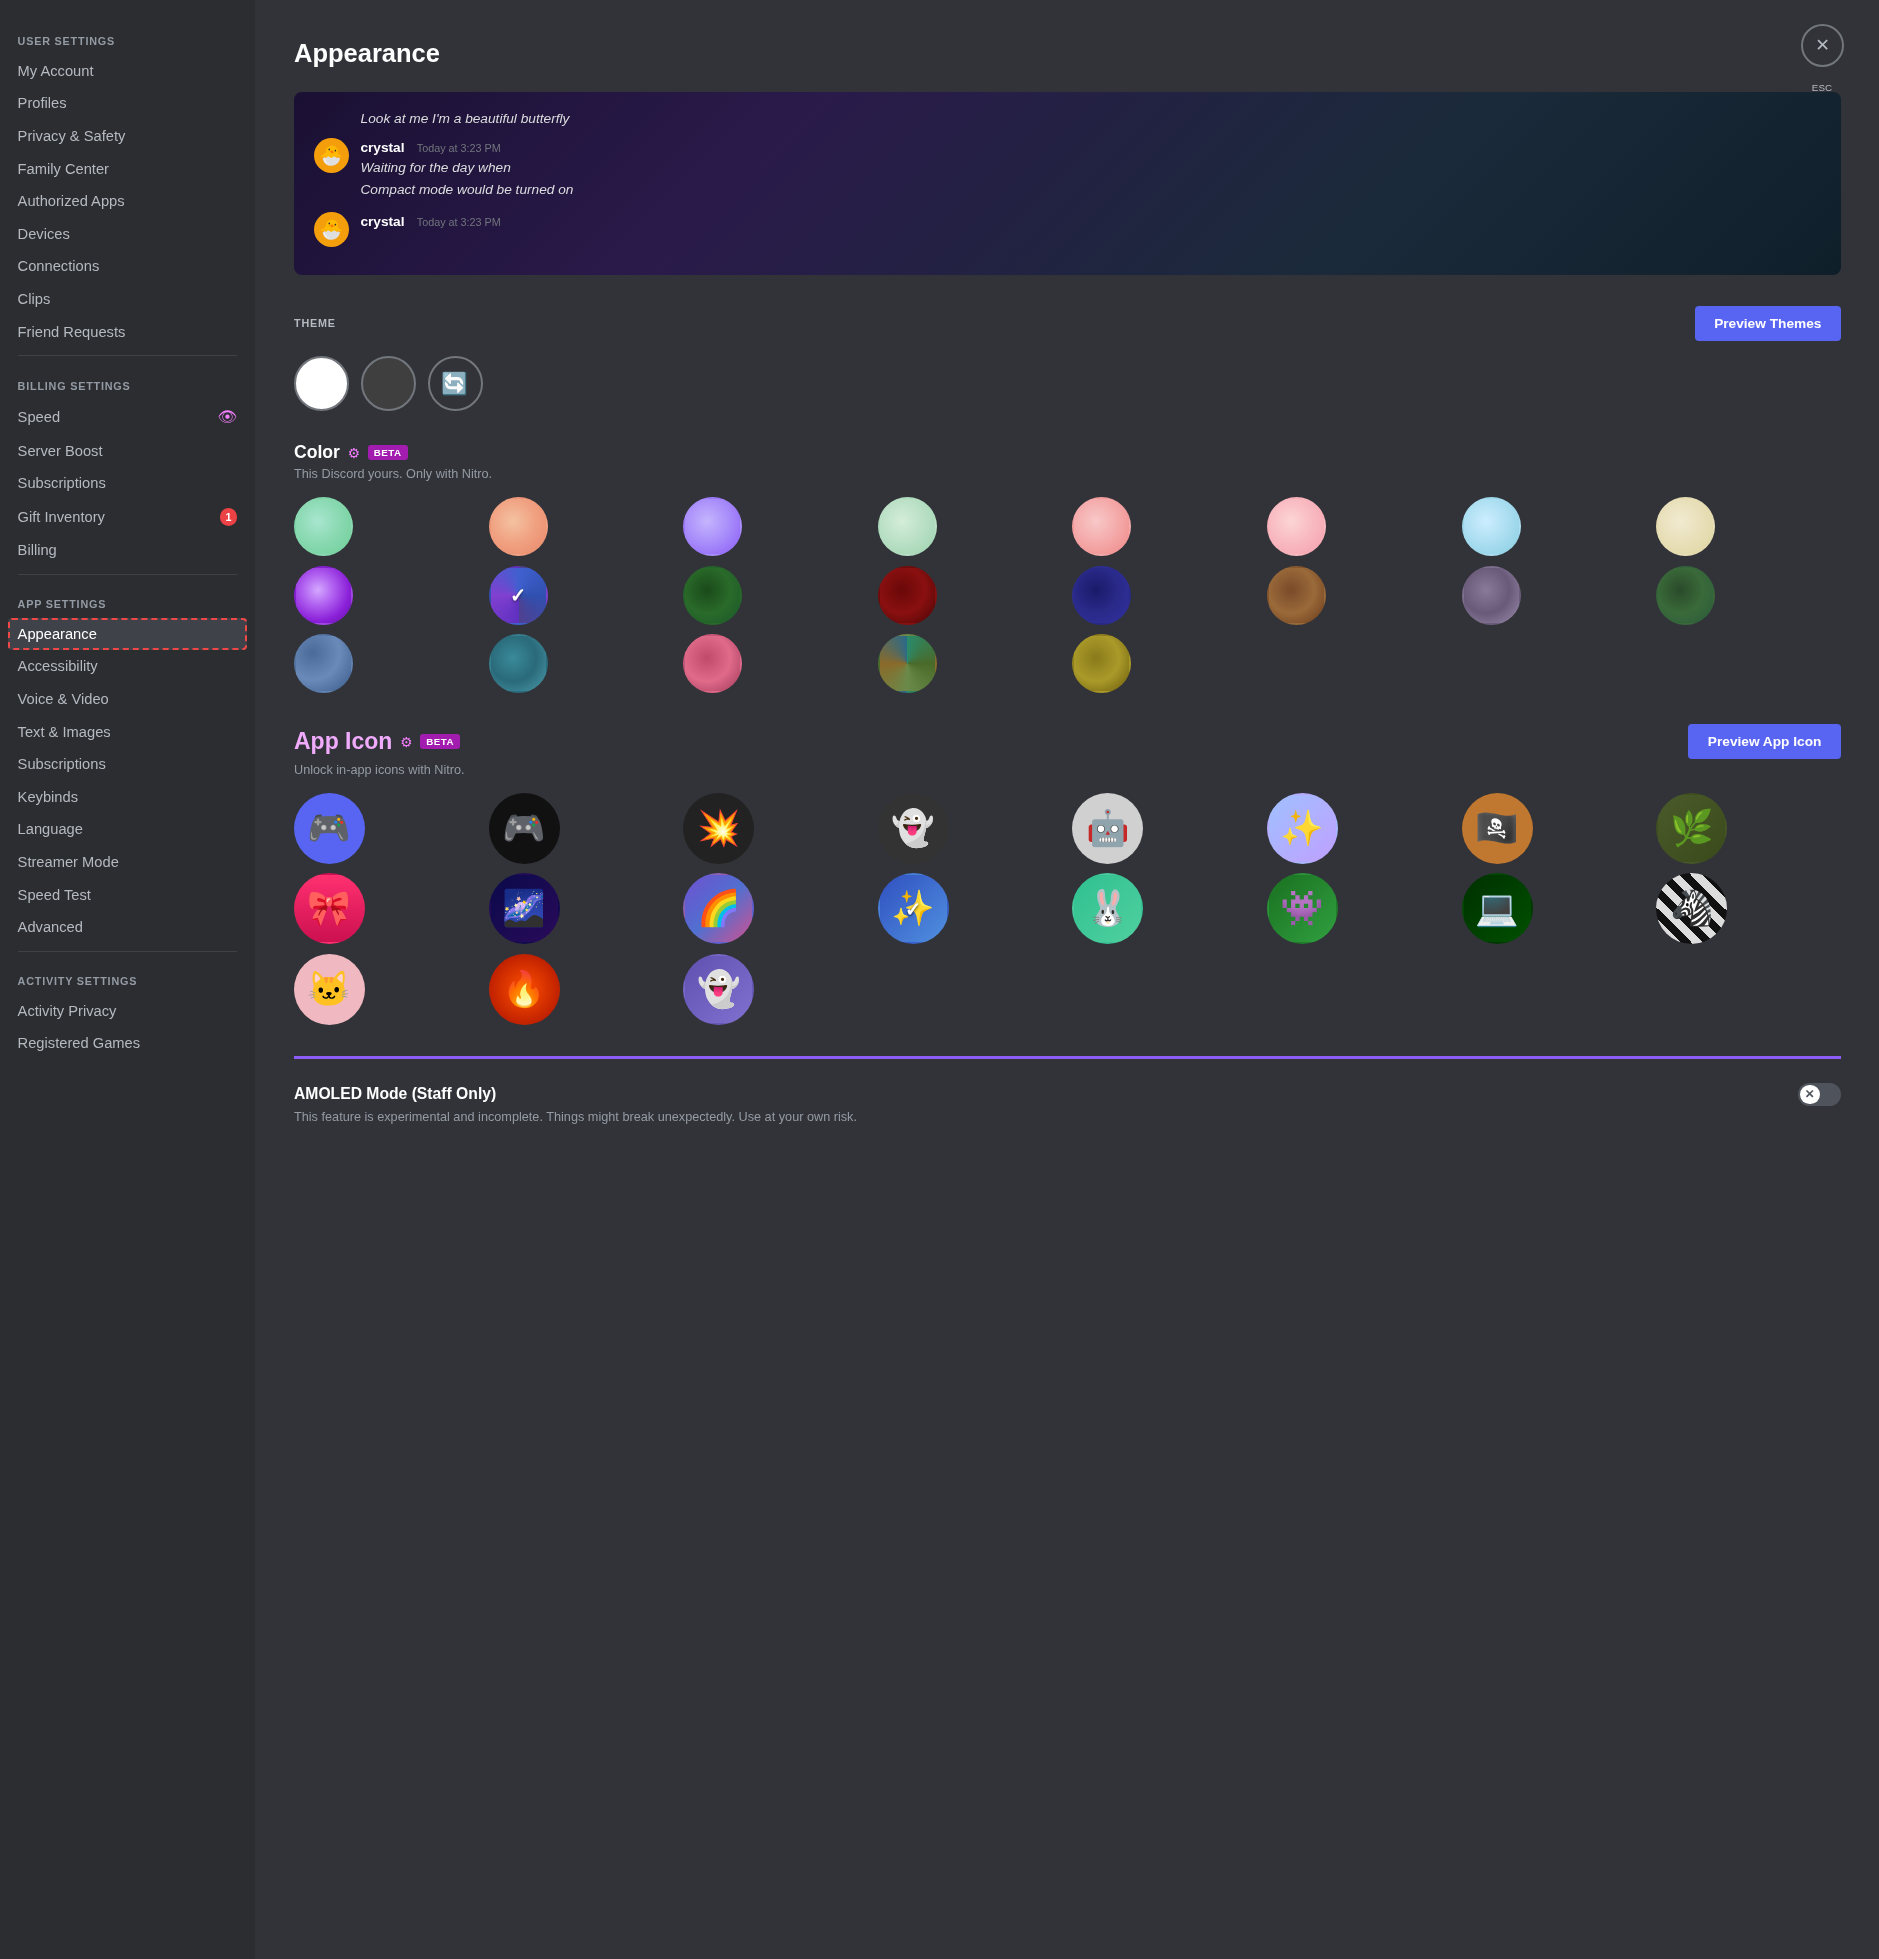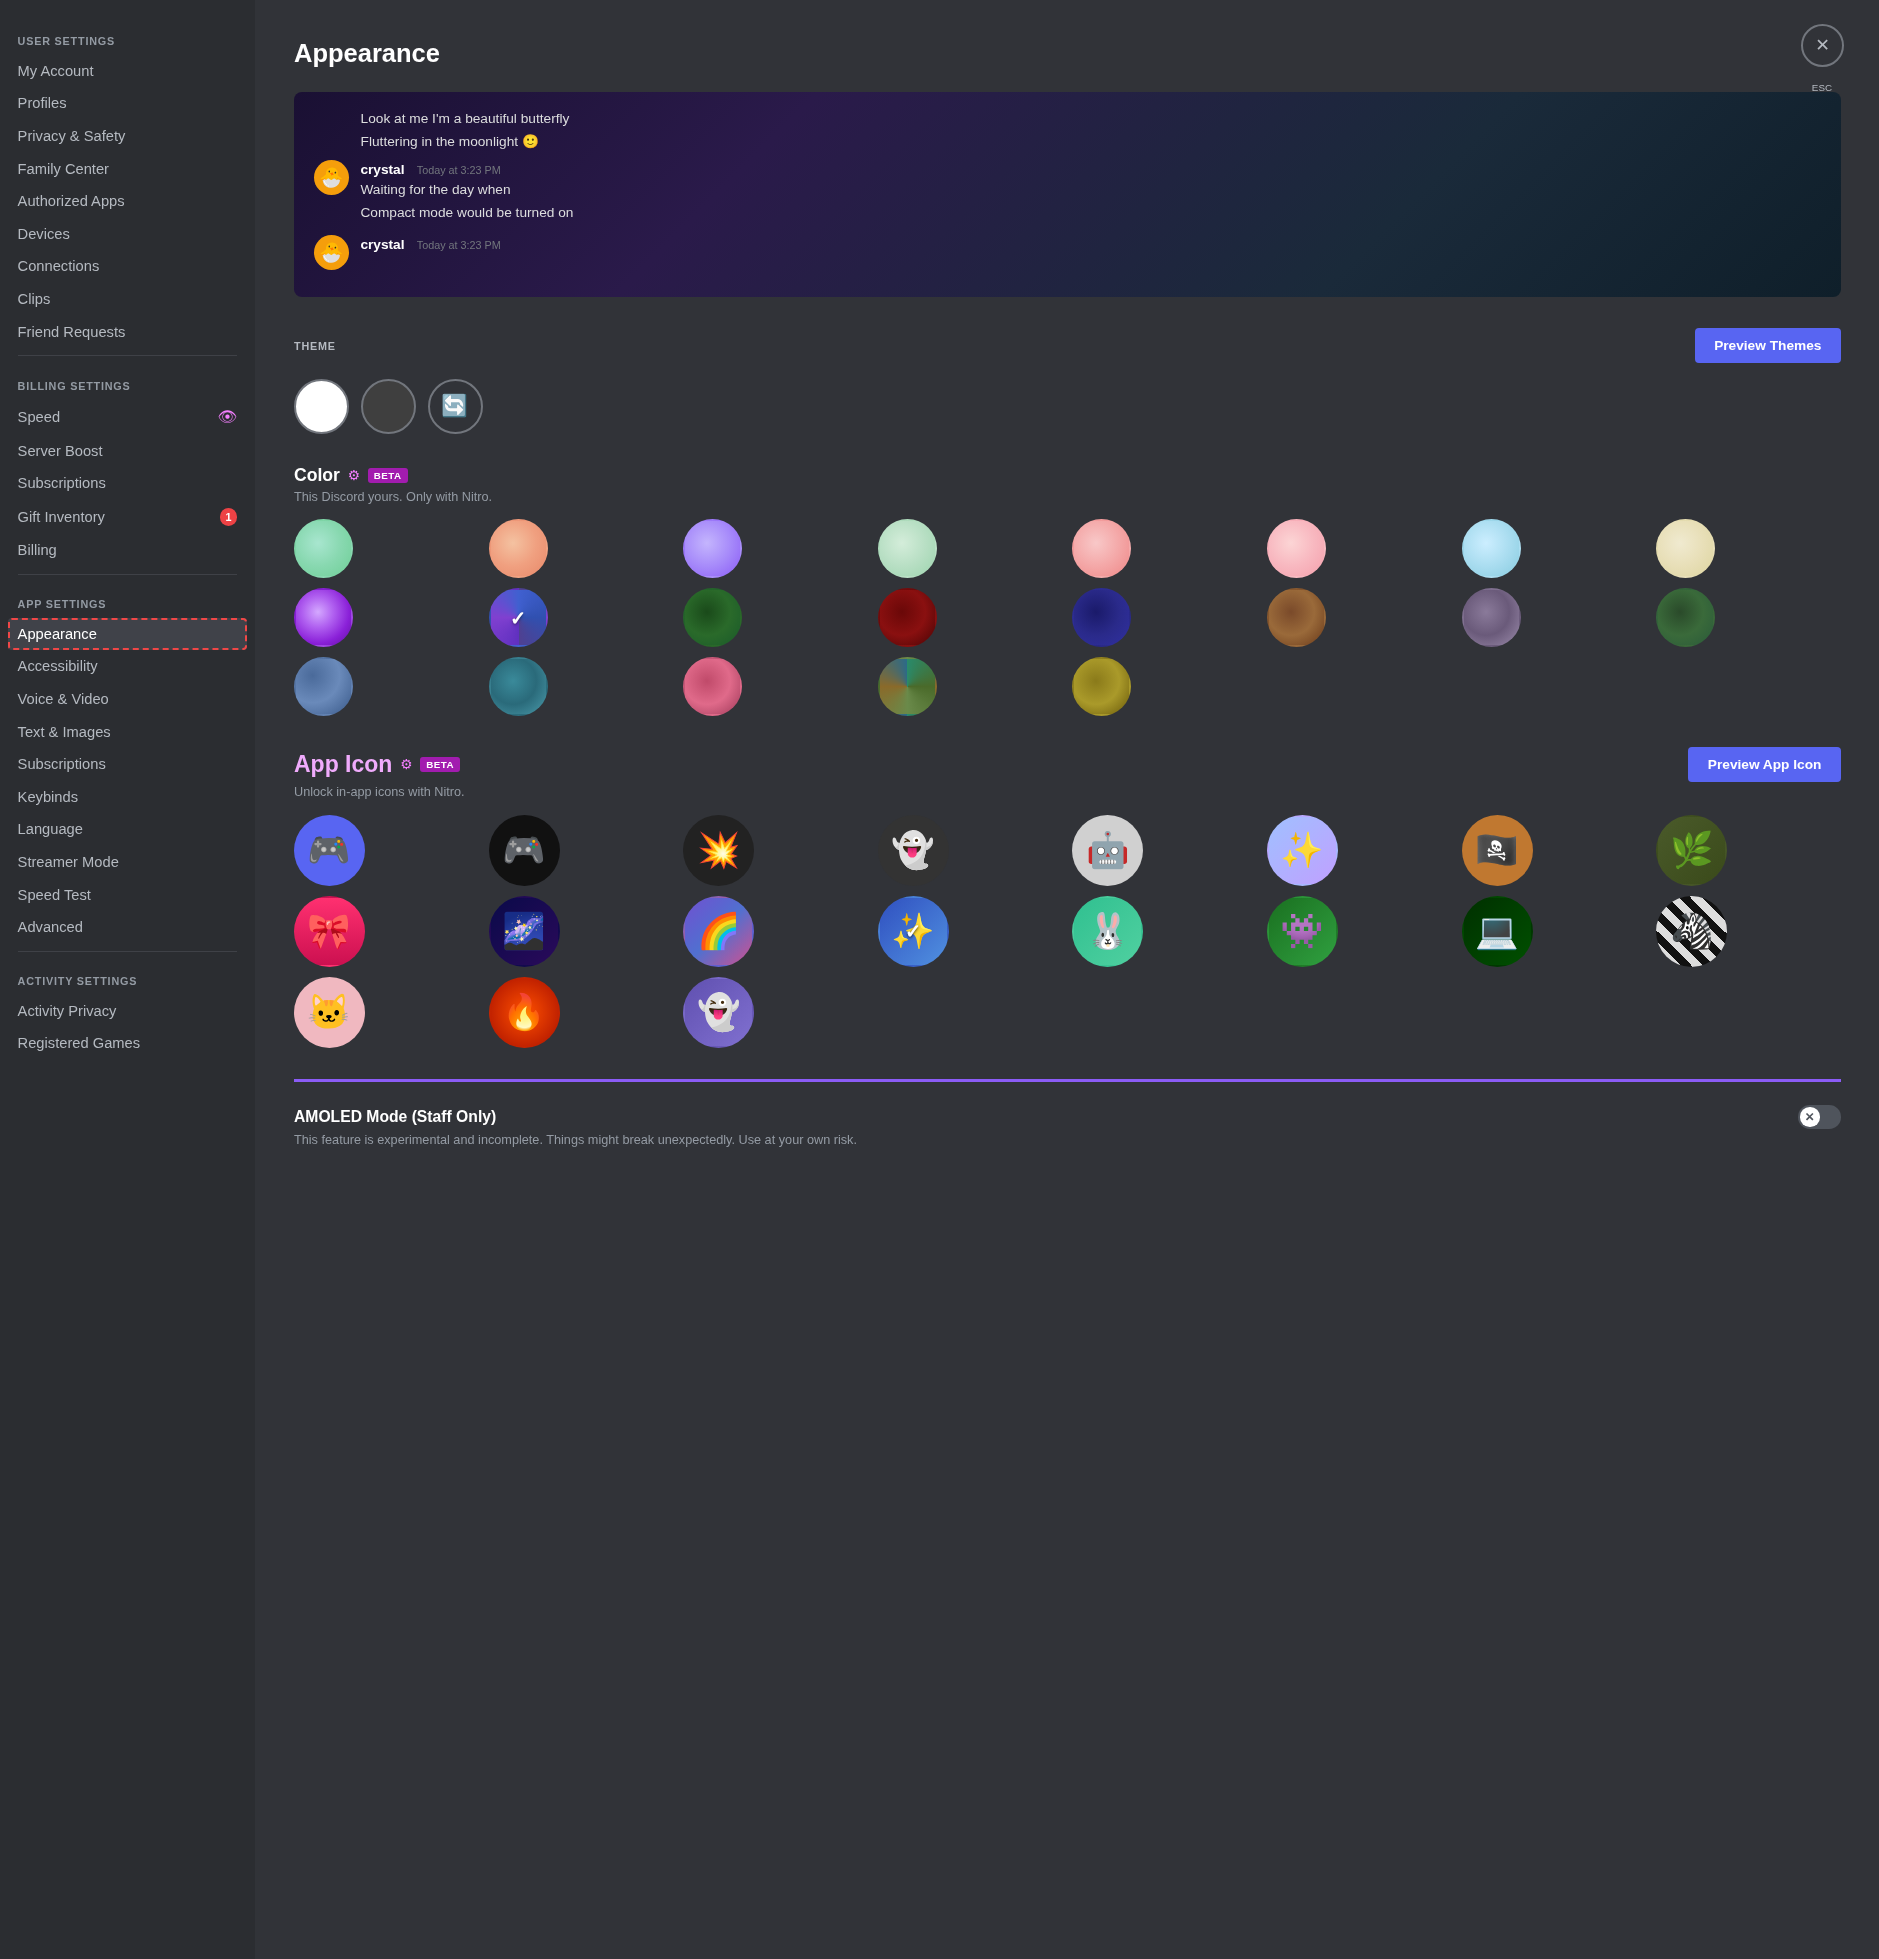--- a/index.html
+++ b/index.html
@@ -140,20 +140,21 @@
     .chat-timestamp {
       font-size: 10.8px;
       color: #72767d;
       margin-left: 7.8px;
     }
     .chat-text {
       font-size: 13.7px;
       color: #dcddde;
       margin-top: 2px;
       line-height: 1.5;
+      font-style: italic;
     }
 
     
     .section-header {
       display: flex;
       align-items: center;
       justify-content: space-between;
       margin-bottom: 15.7px;
     }
 
@@ -527,21 +528,20 @@
     </div>
 </nav>
 
 <main class="main-content">
 
   <h1 class="page-title">Appearance</h1>
 
   <div class="chat-preview">
     <div class="chat-continuation">
       <div class="chat-text">Look at me I'm a beautiful butterfly</div>
-      <div class="chat-text">Fluttering in the moonlight 🙂</div>
     </div>
     <div class="chat-message">
       <div class="chat-avatar avatar-crystal">🐣</div>
       <div class="chat-content">
         <span class="chat-username">crystal</span>
         <span class="chat-timestamp">Today at 3:23 PM</span>
         <div class="chat-text">Waiting for the day when</div>
         <div class="chat-text">Compact mode would be turned on</div>
       </div>
     </div>

